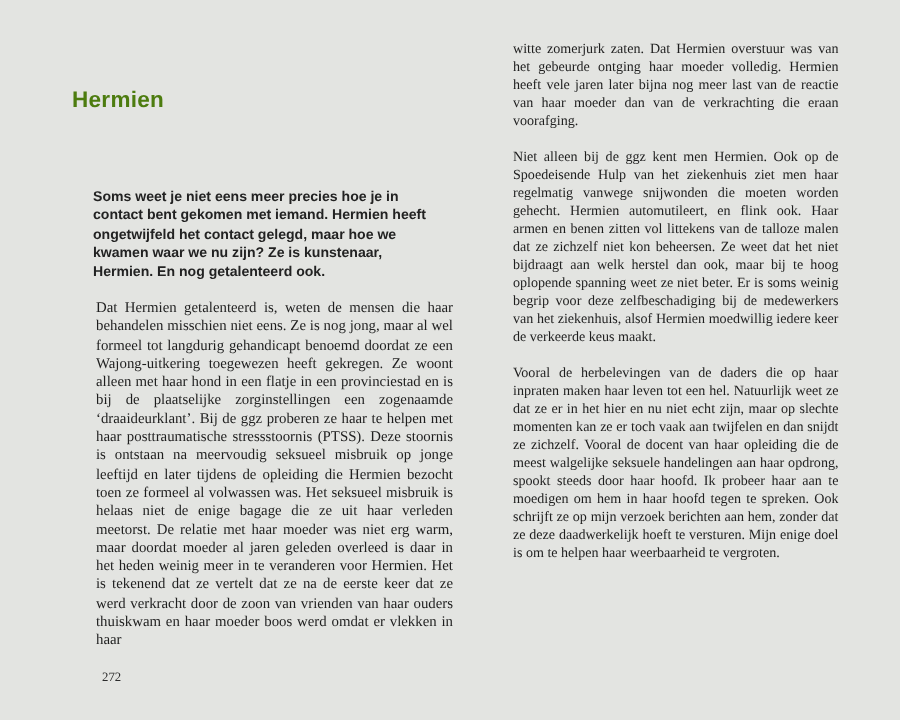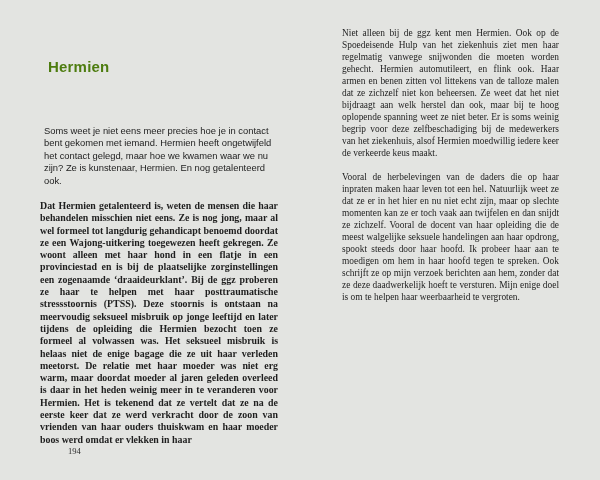--- a/index.html
+++ b/index.html
@@ -17,47 +17,46 @@
     top: 58px;
     margin: 0;
     font-family: "Liberation Sans", sans-serif;
     font-weight: 700;
     font-size: 15px;
     letter-spacing: 0.2px;
     color: #4d7c0f;
   }
   .chapter-intro {
     position: absolute;
-    left: 44px;
+    left: 62px;
     top: 125px;
     width: 228px;
     font-family: "Liberation Sans", sans-serif;
-    font-weight: 400;
+    font-weight: 700;
     font-size: 9.4px;
     line-height: 12.4px;
     color: #222;
     text-align: left;
   }
   .body-text {
     font-family: "Liberation Serif", "DejaVu Serif", serif;
     text-align: justify;
     color: #1e1e1e;
     overflow: hidden;
     hyphens: auto;
     -webkit-hyphens: auto;
   }
   .body-left {
     position: absolute;
-    left: 40px;
+    left: 64px;
     top: 200px;
     width: 238px;
     height: 246px;
     font-size: 9.9px;
     line-height: 12.3px;
-    font-weight: bold;
   }
   .body-right {
     position: absolute;
     left: 342px;
     top: 27px;
     width: 217px;
     height: 414px;
     font-size: 9.4px;
     line-height: 12px;
   }
@@ -78,25 +77,26 @@
 
 <div class="spread">
 
   <div>
     <h1 class="chapter-title">Hermien</h1>
 
     <div class="chapter-intro">Soms weet je niet eens meer precies hoe je in contact bent gekomen met iemand. Hermien heeft ongetwijfeld het contact gelegd, maar hoe we kwamen waar we nu zijn? Ze is kunstenaar, Hermien. En nog getalenteerd ook.</div>
 
     <div class="body-text body-left">Dat Hermien getalenteerd is, weten de mensen die haar behandelen misschien niet eens. Ze is nog jong, maar al wel formeel tot langdurig gehandicapt benoemd doordat ze een Wajong-uitkering toegewezen heeft gekregen. Ze woont alleen met haar hond in een flatje in een provinciestad en is bij de plaatselijke zorginstellingen een zogenaamde ‘draaideurklant’. Bij de ggz proberen ze haar te helpen met haar posttraumatische stressstoornis (PTSS). Deze stoornis is ontstaan na meervoudig seksueel misbruik op jonge leeftijd en later tijdens de opleiding die Hermien bezocht toen ze formeel al volwassen was. Het seksueel misbruik is helaas niet de enige bagage die ze uit haar verleden meetorst. De relatie met haar moeder was niet erg warm, maar doordat moeder al jaren geleden overleed is daar in het heden weinig meer in te veranderen voor Hermien. Het is tekenend dat ze vertelt dat ze na de eerste keer dat ze werd verkracht door de zoon van vrienden van haar ouders thuiskwam en haar moeder boos werd omdat er vlekken in haar</div>
 
-    <div class="page-number page-number-left">194</div>
+    <div class="page-number page-number-left">272</div>
   </div>
 
   <div>
     <div class="body-text body-right">
+      <p>witte zomerjurk zaten. Dat Hermien overstuur was van het gebeurde ontging haar moeder volledig. Hermien heeft vele jaren later bijna nog meer last van de reactie van haar moeder dan van de verkrachting die eraan voorafging.</p>
       <p>Niet alleen bij de ggz kent men Hermien. Ook op de Spoedeisende Hulp van het ziekenhuis ziet men haar regelmatig vanwege snijwonden die moeten worden gehecht. Hermien automutileert, en flink ook. Haar armen en benen zitten vol littekens van de talloze malen dat ze zichzelf niet kon beheersen. Ze weet dat het niet bijdraagt aan welk herstel dan ook, maar bij te hoog oplopende spanning weet ze niet beter. Er is soms weinig begrip voor deze zelfbeschadiging bij de medewerkers van het ziekenhuis, alsof Hermien moedwillig iedere keer de verkeerde keus maakt.</p>
       <p class="flush">Vooral de herbelevingen van de daders die op haar inpraten maken haar leven tot een hel. Natuurlijk weet ze dat ze er in het hier en nu niet echt zijn, maar op slechte momenten kan ze er toch vaak aan twijfelen en dan snijdt ze zichzelf. Vooral de docent van haar opleiding die de meest walgelijke seksuele handelingen aan haar opdrong, spookt steeds door haar hoofd. Ik probeer haar aan te moedigen om hem in haar hoofd tegen te spreken. Ook schrijft ze op mijn verzoek berichten aan hem, zonder dat ze deze daadwerkelijk hoeft te versturen. Mijn enige doel is om te helpen haar weerbaarheid te vergroten.</p>
     </div>
 
     <div class="page-number page-number-right">195</div>
   </div>
 
 </div>
 
 </body></html>

